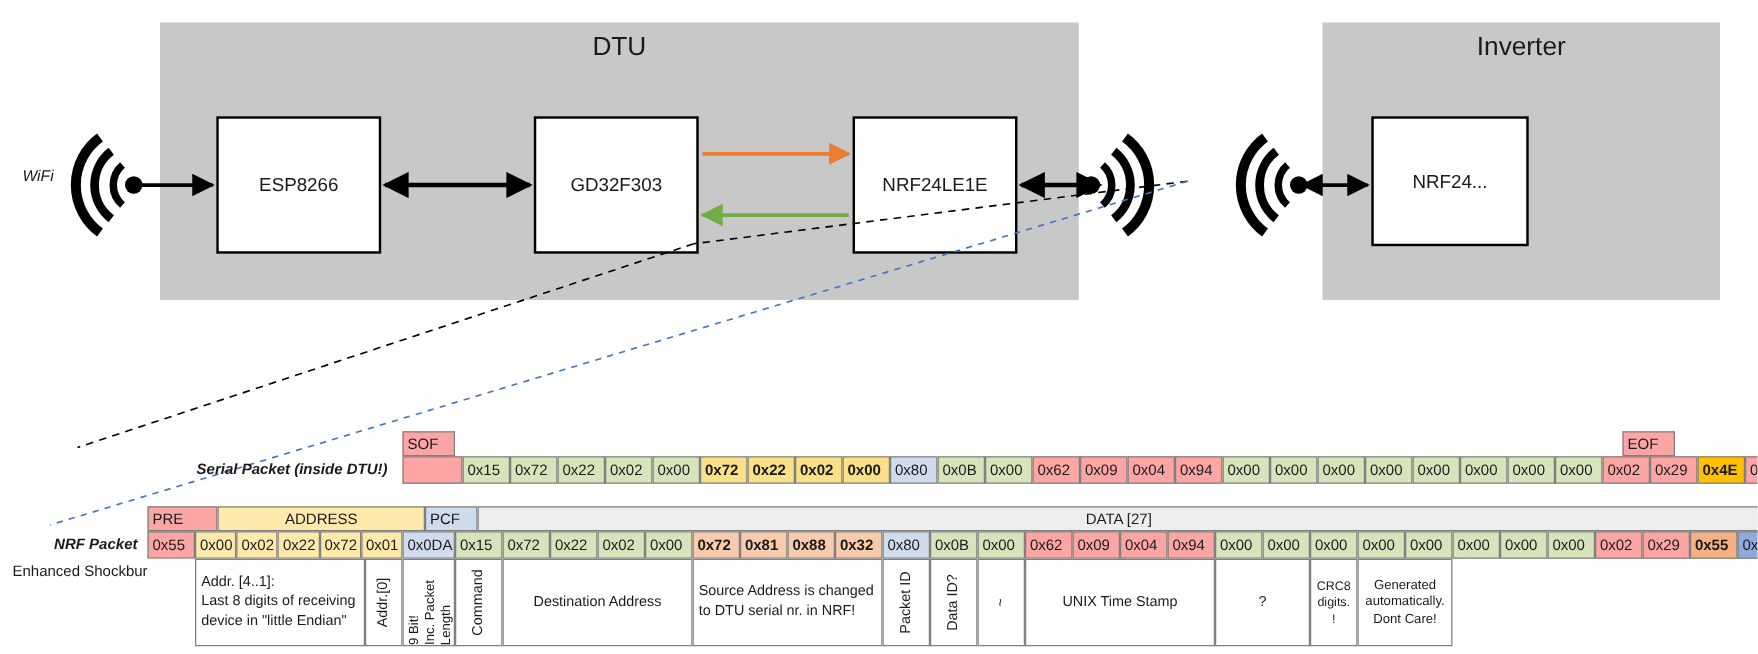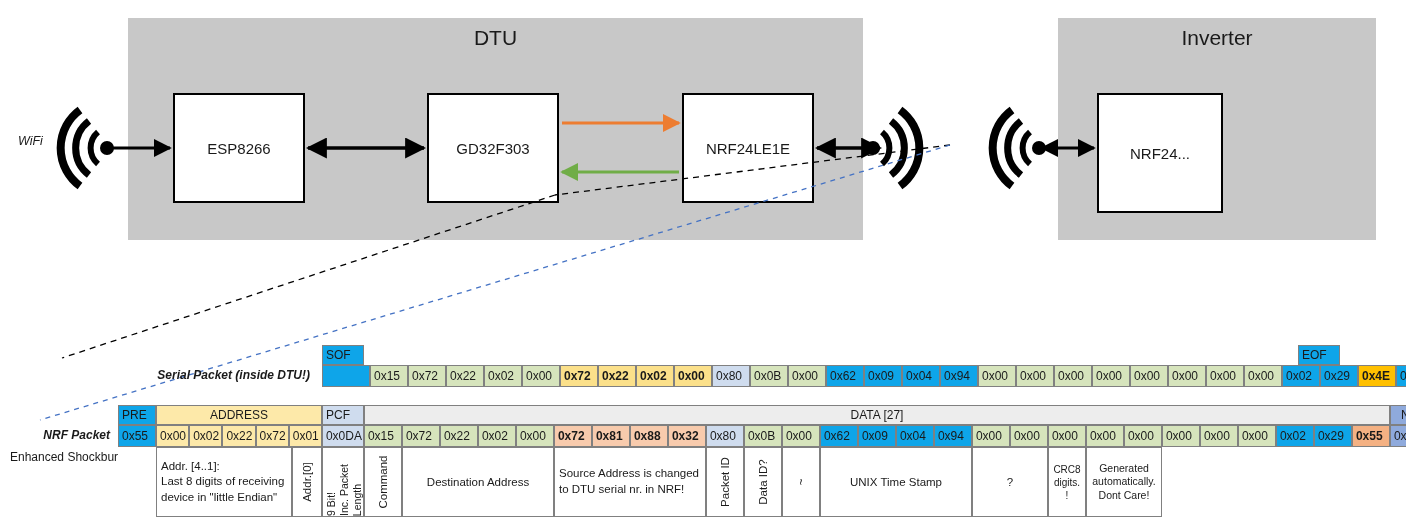--- a/index.html
+++ b/index.html
@@ -66,21 +66,21 @@
     font-size: 12px;
     padding-left: 3px;
     color: #1a1a1a;
     background: #ffffff;
     height: 100%;
     overflow: hidden;
     white-space: nowrap;
   }
   .cell.center { justify-content: center; padding-left: 0; }
   .cell.b { font-weight: bold; }
-  .c-gray   { background: #0ea5e9; }
+  .c-gray   { background: #fca5a5; }
   .c-green  { background: #d6e4bc; }
   .c-amber  { background: #fbe08a; }
   .c-orange { background: #ffc000; }
   .c-blue   { background: #cfdcee; }
   .c-salmon { background: #f8cbad; }
   .c-crc    { background: #f4b183; }
   .c-yellow { background: #fde9a9; }
   .c-nrfcrc { background: #8faadc; }
   .c-hdrgray{ background: #ededed; }
 
@@ -128,21 +128,21 @@
 
   <div class="chip" style="left:173px; top:93px; width:132px; height:110px;">
     <span>ESP8266</span>
   </div>
   <div class="chip" style="left:427px; top:93px; width:132px; height:110px;">
     <span>GD32F303</span>
   </div>
   <div class="chip" style="left:682px; top:93px; width:132px; height:110px;">
     <span>NRF24LE1E</span>
   </div>
-  <div class="chip" style="left:1097px; top:93px; width:126px; height:120px;">
+  <div class="chip" style="left:1097px; top:93px; width:126px; height:104px;">
     <span>NRF24...</span>
   </div>
 
   <div class="wifi-label" style="left:18px; top:134px;">WiFi</div>
 
   <svg class="overlay" viewBox="0 0 1406 523">
     <defs>
       <marker id="ahBlack" viewBox="0 0 10 10" refX="9" refY="5" markerWidth="6" markerHeight="6" orient="auto-start-reverse">
         <path d="M 0 0 L 10 5 L 0 10 z" fill="#000000"></path>
       </marker>
@@ -228,21 +228,21 @@
         <div class="cell c-gray" style="width: 38px;">0x29</div>
         <div class="cell c-orange b" style="width: 38px;">0x4E</div>
       </div>
     <div class="cell c-gray" style="width:42px;">0x7F</div>
   </div>
 
   <div class="rowlabel" style="left:10px; top:428px; width:100px;">NRF Packet</div>
   <div class="rowlabel plain" style="left:0px; top:450px; width:120px; text-align:left; padding-left:10px;">Enhanced Shockburst</div>
 
   <div class="cellrow" style="left:118px; top:405px; height:20px;">
-    <div class="cell c-gray" style="width:38px;">PRE</div>
+    <div class="cell c-gray" style="width:56px;">PRE</div>
     <div class="cell c-yellow center" style="width:166px;">ADDRESS</div>
     <div class="cell c-blue" style="width:42px;">PCF</div>
     <div class="cell c-hdrgray center" style="width:1026px;">DATA [27]</div>
     <div class="cell c-nrfcrc center" style="width:76px;">NRF CRC</div>
   </div>
 
   <div class="cellrow" style="left:118px; top:425px; height:22px;">
     <div class="cell c-gray" style="width:38px;">0x55</div>
     <div id="nrf-addr-cells" style="display:flex;">
         <div class="cell c-yellow" style="width: 33.2px;">0x00</div>

